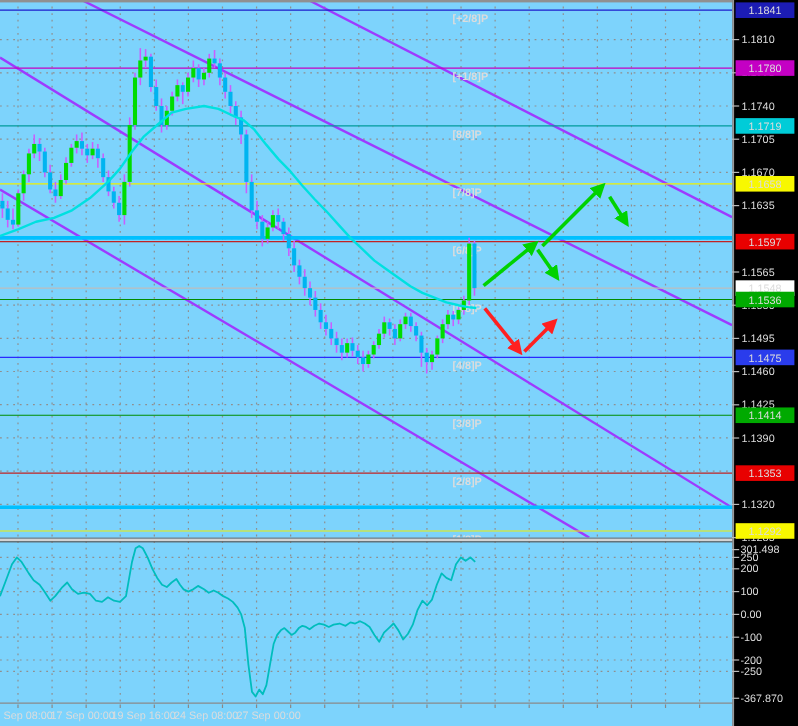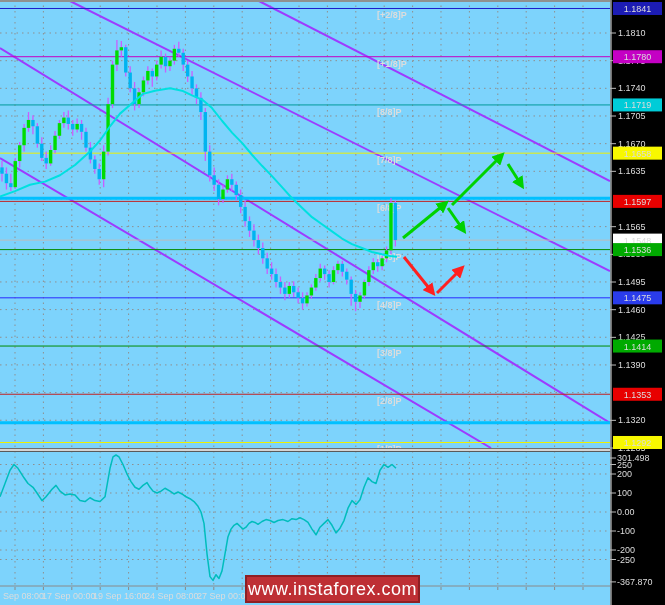--- a/index.html
+++ b/index.html
@@ -391,16 +391,13 @@
       <line x1="497.79999999999984" y1="587" x2="497.79999999999984" y2="590" stroke="#888"></line>
       <line x1="526.1999999999998" y1="587" x2="526.1999999999998" y2="590" stroke="#888"></line>
       <line x1="554.5999999999998" y1="587" x2="554.5999999999998" y2="590" stroke="#888"></line>
       <line x1="582.9999999999998" y1="587" x2="582.9999999999998" y2="590" stroke="#888"></line>
       <text x="3" y="599">Sep 08:00</text>
       <text x="42" y="599">17 Sep 00:00</text>
       <text x="93" y="599">19 Sep 16:00</text>
       <text x="145" y="599">24 Sep 08:00</text>
       <text x="197" y="599">27 Sep 00:00</text>
     </svg>
-  <div id="wm">
-    <span>www.instaforex.com</span>
-  </div>
 </div>
 
 </body></html>

